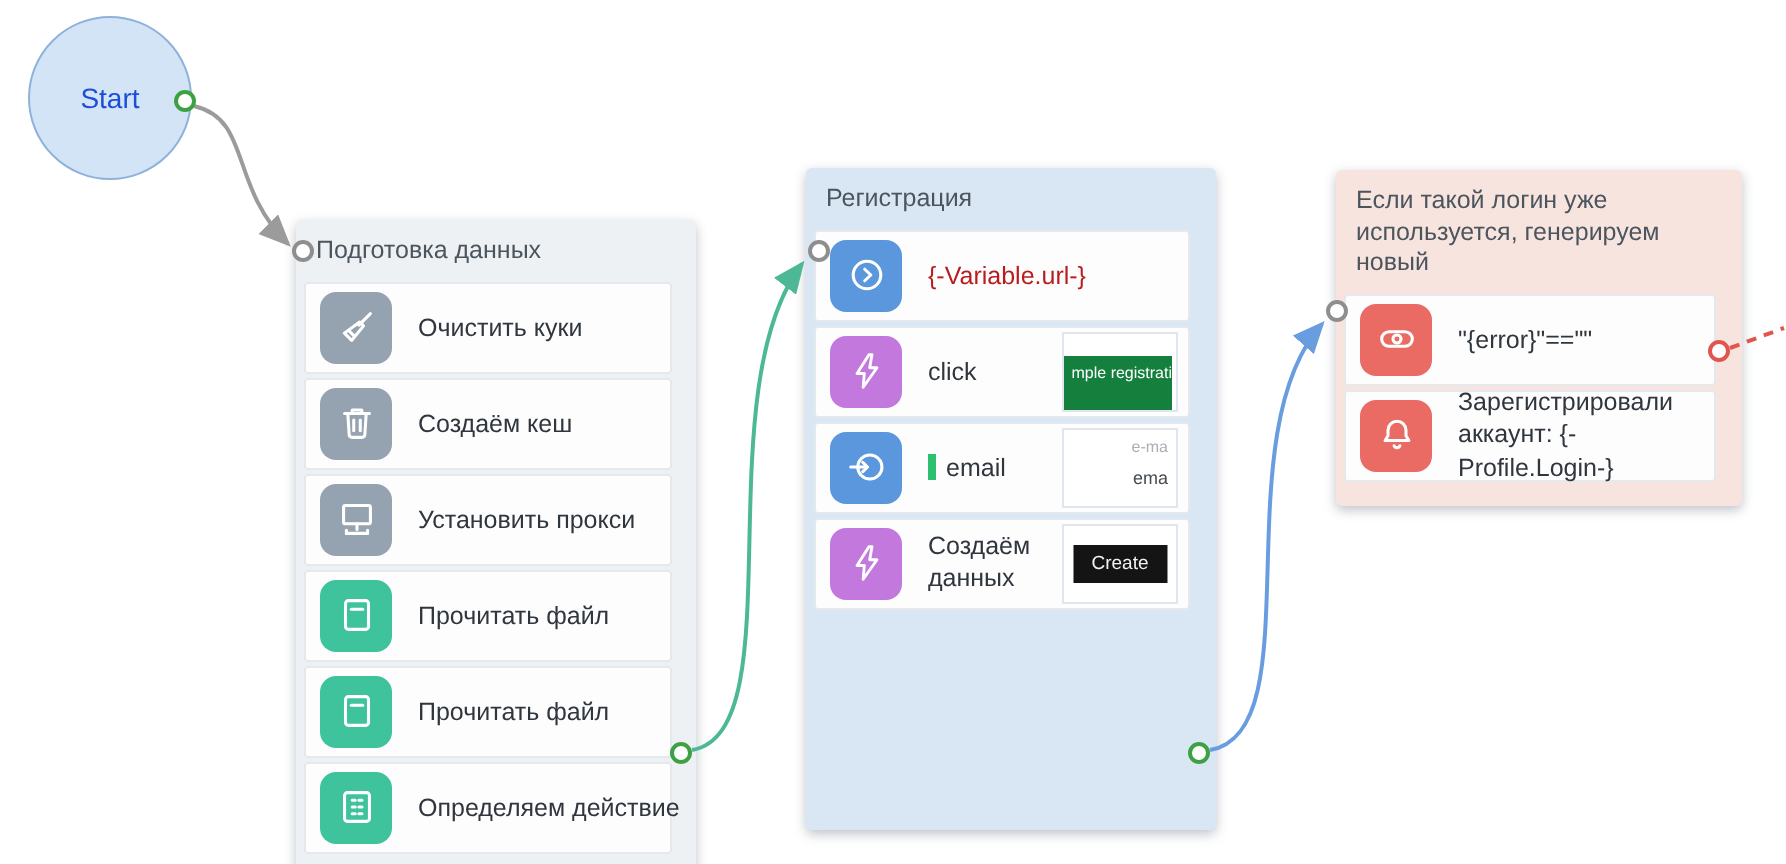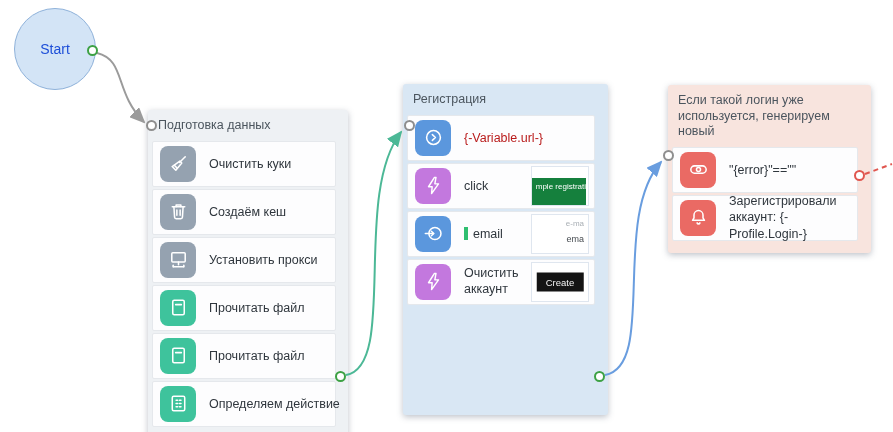--- a/index.html
+++ b/index.html
@@ -232,21 +232,21 @@
         </span>
       </div>
 
 
       <div class="card">
         <span class="ic ic-purple">
           <svg viewBox="0 0 24 24" fill="none" stroke="#fff" stroke-width="1.5" stroke-linecap="round" stroke-linejoin="round">
             <path d="M13 3.5 L6.8 13.3 H10.6 L10 20.5 L17.2 10.3 H13.4 L14.6 3.5 Z"></path>
           </svg>
         </span>
-        <span class="lbl wrap">Очистить аккаунт</span>
+        <span class="lbl wrap">Создаём данных</span>
         <span class="thumb">
           <span class="btn">Create</span>
         </span>
       </div>
 
 
     </div>
   </div>
 
   <div class="panel" id="panel-retry">

